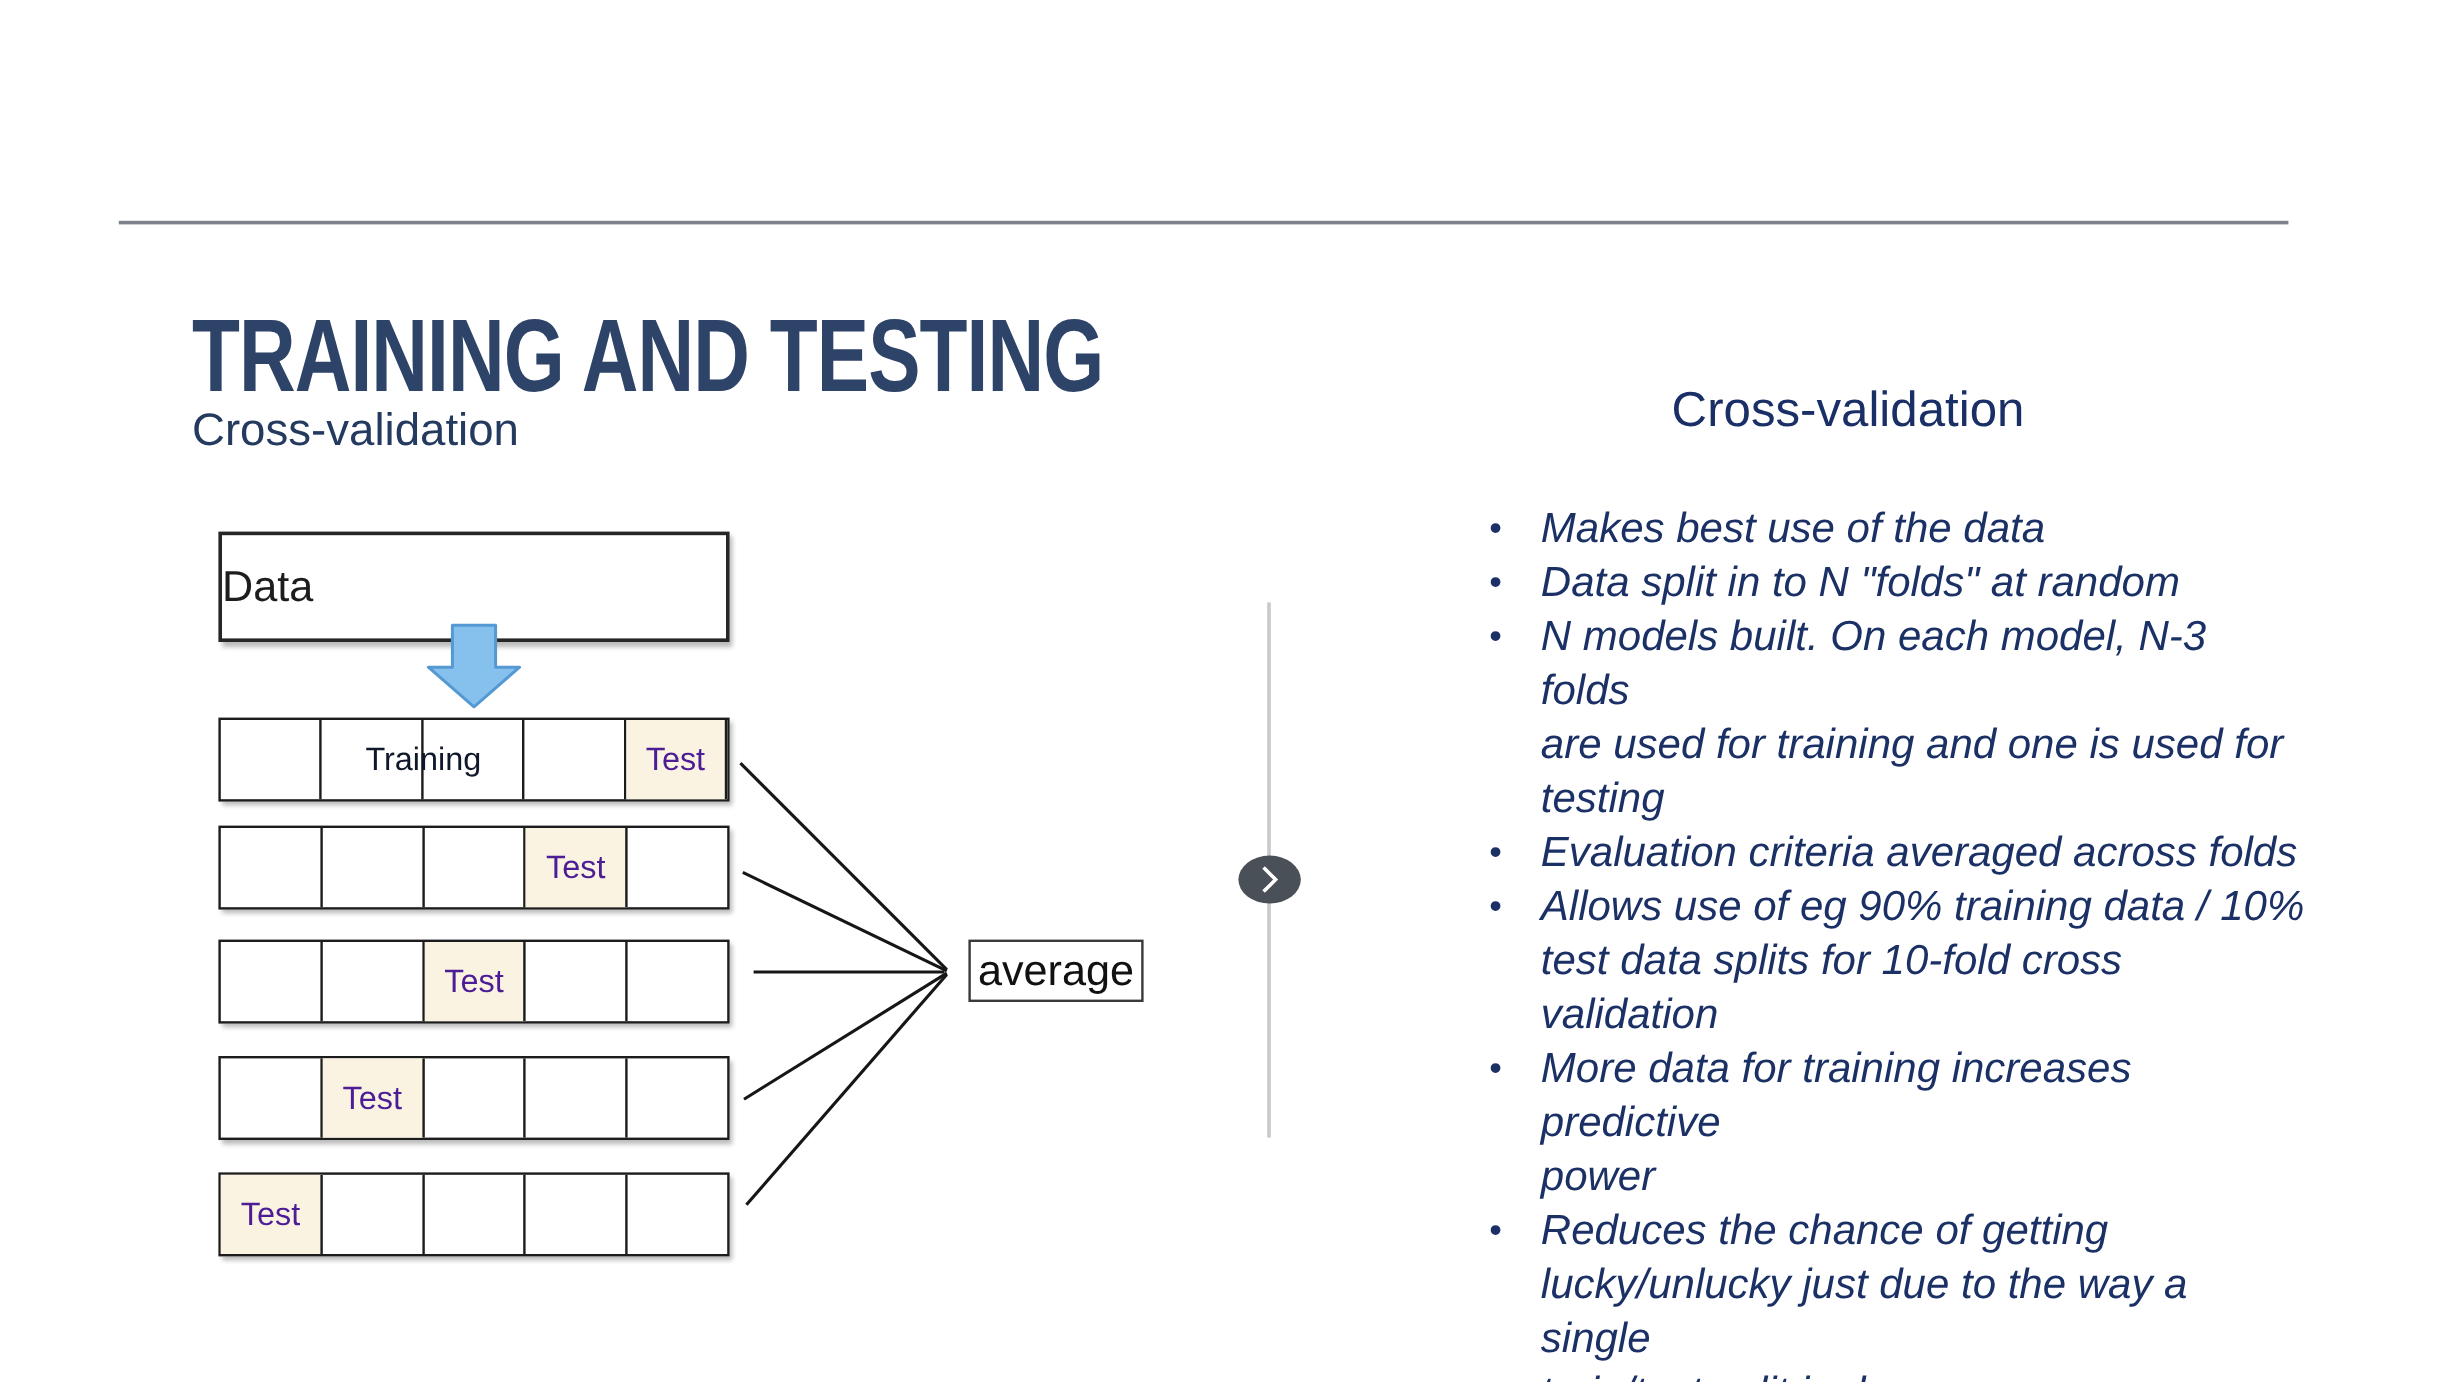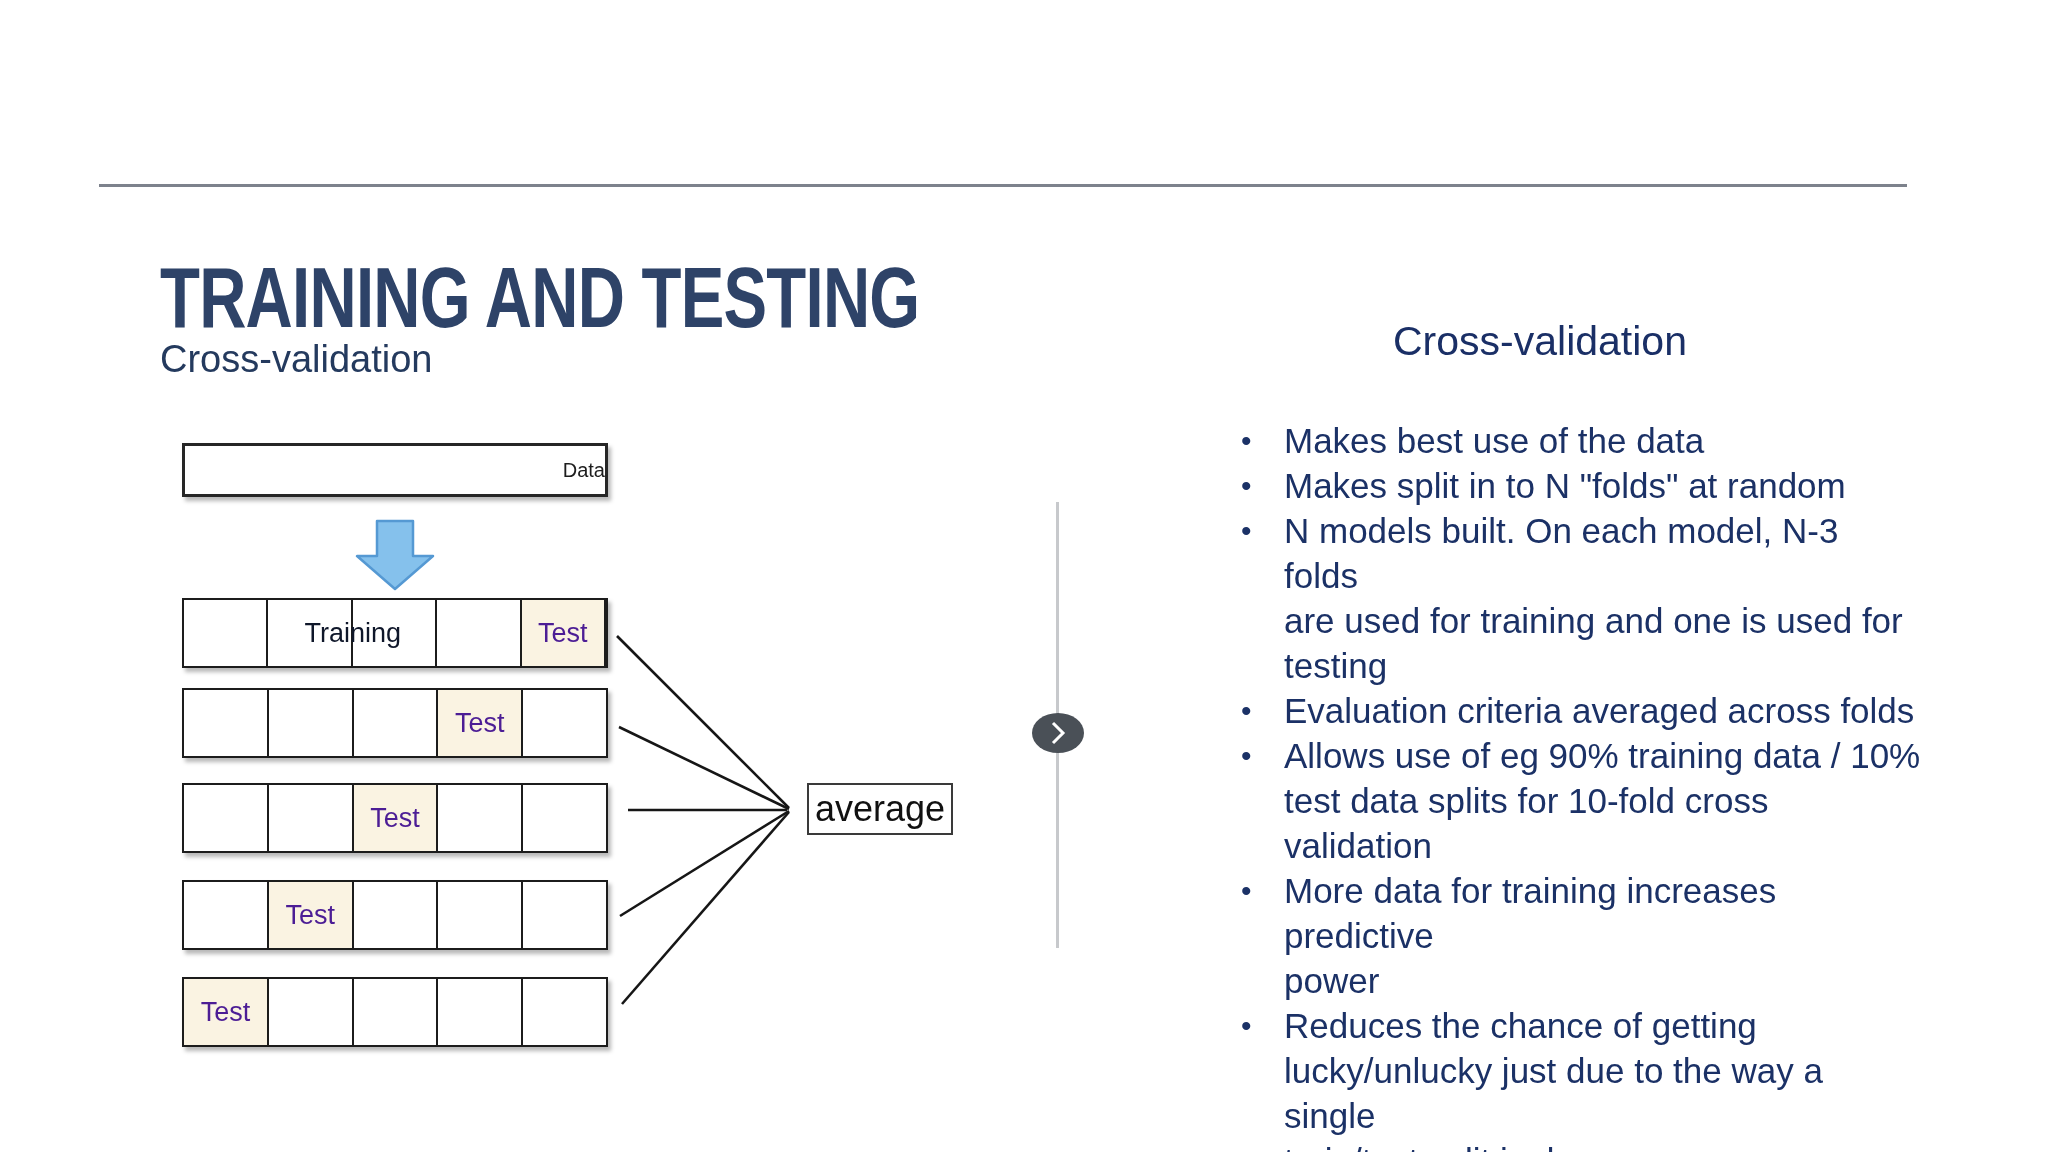--- a/index.html
+++ b/index.html
@@ -17,24 +17,24 @@
     white-space:nowrap;letter-spacing:-1px;
   }
   .slide-subtitle{
     position:absolute;left:160px;top:338px;
     font-size:38px;color:#243a5e;white-space:nowrap;
   }
 
   
   .shadowed{box-shadow:3px 4px 4px rgba(0,0,0,0.28);}
   .data-box{
-    position:absolute;left:182px;top:443px;width:426px;height:54px;
+    position:absolute;left:182px;top:443px;width:426px;height:92px;
     border:3px solid #262626;background:#ffffff;box-sizing:border-box;
-    display:flex;align-items:center;justify-content:flex-end;
-    font-size:20px;color:#1d1d1d;
+    display:flex;align-items:center;justify-content:flex-start;
+    font-size:36px;color:#1d1d1d;
   }
   .fold-row{
     position:absolute;left:182px;width:426px;height:70px;
     border:2.5px solid #1c1c1c;background:#ffffff;box-sizing:border-box;
     display:flex;
   }
   .fold-row .cell{flex:1;border-right:2.5px solid #1c1c1c;display:flex;align-items:center;justify-content:center;box-sizing:border-box;}
   .fold-row .cell:last-child{border-right:none;}
   .fold-row .cell.test{background:#faf3e2;}
   .cell-label{font-size:27px;color:#4c1d95;}
@@ -69,21 +69,21 @@
     position:absolute;left:1240px;top:318px;width:600px;
     text-align:center;font-size:41px;color:#1a2f66;white-space:nowrap;
   }
   .bullet-list{
     position:absolute;left:1241px;top:418px;width:680px;
     list-style:none;margin:0;padding:0;
     font-size:35px;line-height:45px;color:#1b3166;
   }
   .bullet-list li{display:flex;align-items:flex-start;}
   .bullet-dot{width:43px;flex:0 0 43px;font-size:30px;line-height:45px;}
-  .bullet-text{flex:1;white-space:pre-line;}
+  .bullet-text{flex:1;white-space:pre-line;font-style:italic;}
 </style>
 </head>
 <body>
 
 <div id="slide">
 
   <div class="top-line"></div>
 
   <div class="slide-title">TRAINING AND TESTING</div>
   <div class="slide-subtitle">Cross-validation</div>
@@ -169,21 +169,21 @@
 
   <div class="panel-title">Cross-validation</div>
 
   <ul class="bullet-list">
     <li>
       <span class="bullet-dot">•</span>
       <span class="bullet-text">Makes best use of the data</span>
     </li>
     <li>
       <span class="bullet-dot">•</span>
-      <span class="bullet-text">Makes split in to N "folds" at random</span>
+      <span class="bullet-text">Data split in to N "folds" at random</span>
     </li>
     <li>
       <span class="bullet-dot">•</span>
       <span class="bullet-text">N models built. On each model, N-3 folds
 are used for training and one is used for
 testing</span>
     </li>
     <li>
       <span class="bullet-dot">•</span>
       <span class="bullet-text">Evaluation criteria averaged across folds</span>

